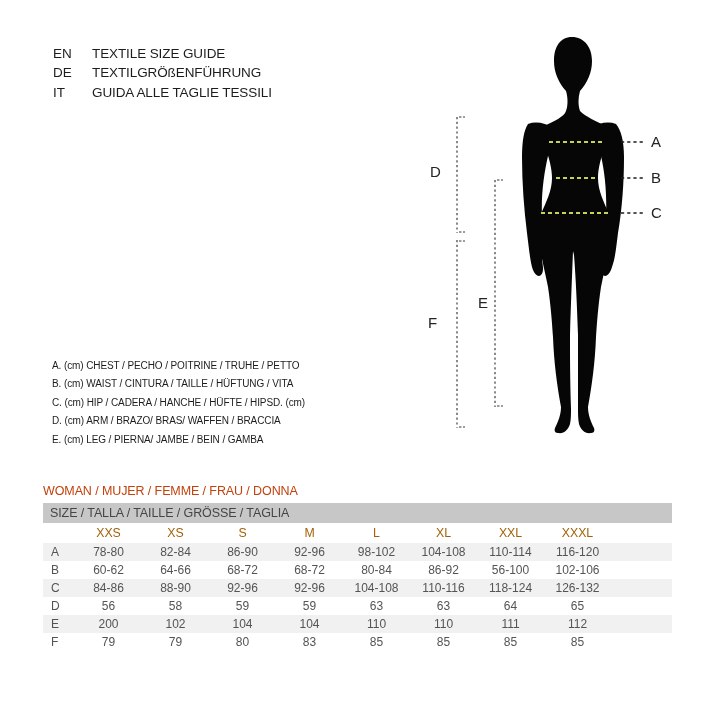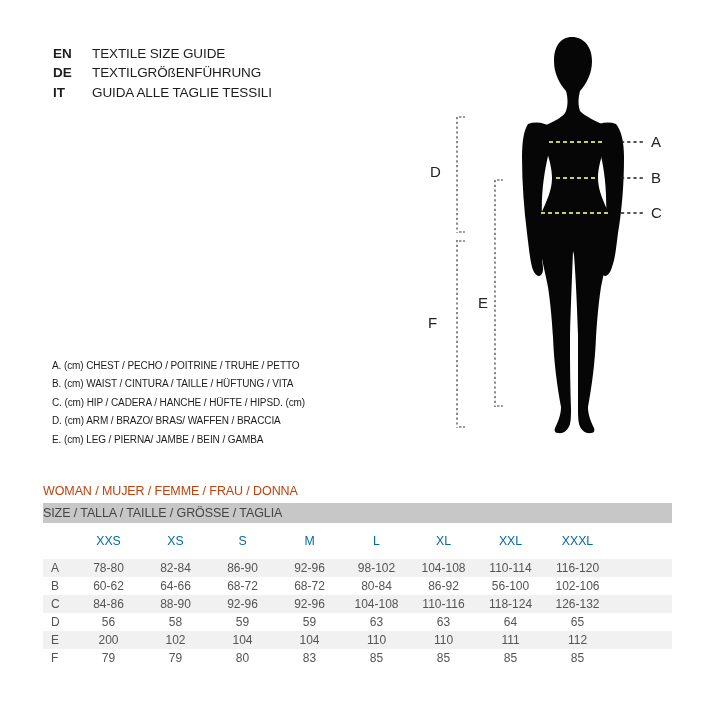--- a/index.html
+++ b/index.html
@@ -3,35 +3,35 @@
 <meta charset="utf-8">
 <style>
   html,body{margin:0;padding:0;}
   body{
     width:720px;height:720px;background:#ffffff;position:relative;overflow:hidden;
     font-family:"Liberation Sans", sans-serif;color:#1d1d1b;
   }
   
   .lang-block{position:absolute;left:53px;top:44px;font-size:13.5px;line-height:19.4px;letter-spacing:-0.1px;}
   .lang-row{display:flex;}
-  .lang-code{width:39px;flex:0 0 39px;font-weight:bold;}
+  .lang-code{width:39px;flex:0 0 39px;}
   .lang-label{white-space:nowrap;}
   
   .figure-svg{position:absolute;left:410px;top:25px;width:290px;height:430px;}
   .measure-letter{font-family:"Liberation Sans",sans-serif;font-size:15px;fill:#242424;}
   
   .legend{position:absolute;left:52px;top:357px;font-size:10px;line-height:18.4px;letter-spacing:-0.1px;}
   .legend div{white-space:nowrap;}
   
   .table-wrap{position:absolute;left:43px;top:483px;width:629px;font-size:12px;}
   .group-title{height:20px;line-height:16px;font-size:12.5px;color:#c2410c;letter-spacing:-0.1px;}
-  .size-band{height:20px;line-height:20px;background:#c7c7c7;color:#454547;
+  .size-band{height:20px;line-height:20px;background:#c7c7c7;color:#454547;padding-left:7px;
              box-sizing:border-box;font-size:12.5px;letter-spacing:-0.1px;}
   .trow{display:grid;grid-template-columns:32px repeat(8,67px);align-items:center;}
-  .thead{height:36px;color:#0369a1;font-size:12.3px;}
+  .thead{height:20px;color:#a16207;font-size:12.3px;}
   .tdata{height:18px;color:#545456;}
   .tdata.stripe{background:#f1f1f2;}
   .cell{text-align:center;}
   .rlabel{text-align:left;padding-left:8px;}
 </style>
 </head>
 <body>
 
 <div class="lang-block">
   <div class="lang-row">

